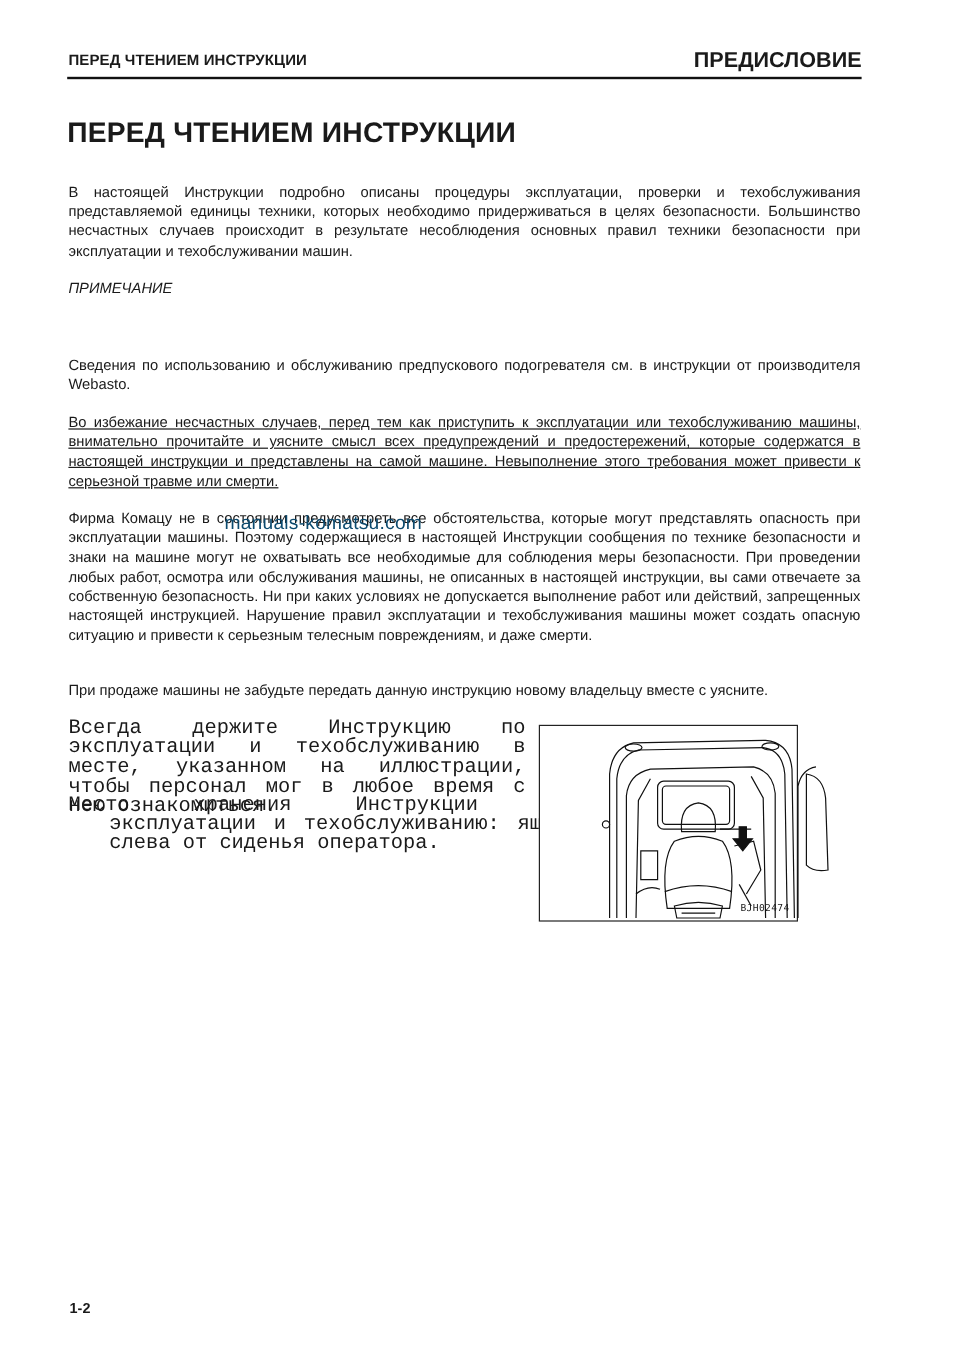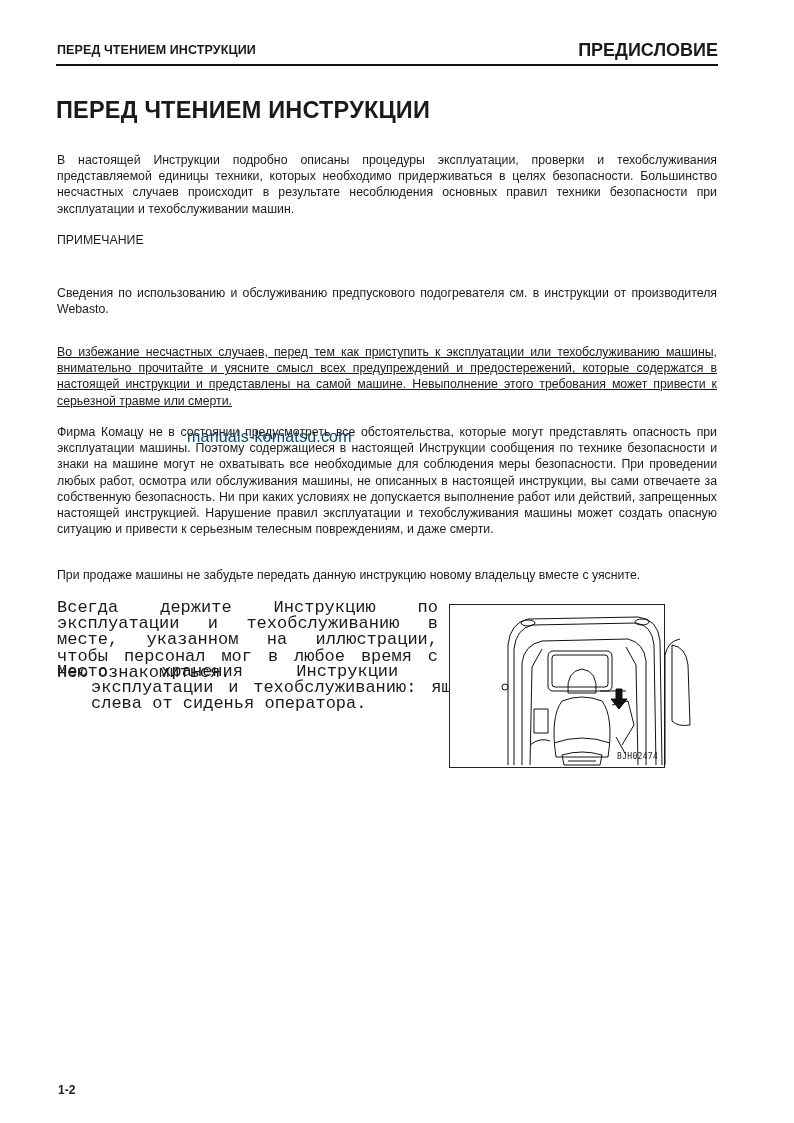--- a/index.html
+++ b/index.html
@@ -3,21 +3,21 @@
 <meta charset="utf-8">
 <style>
   html, body { margin: 0; padding: 0; background: #ffffff; }
   body { width: 794px; height: 1123px; position: relative; overflow: hidden;
          font-family: "Liberation Sans", sans-serif; color: #1a1a1a; }
   .hdr-left { position: absolute; left: 57px; top: 43px; font-size: 12.5px; font-weight: bold; letter-spacing: 0.1px; }
   .hdr-right { position: absolute; right: 76px; top: 40px; font-size: 18px; font-weight: bold; }
   .hdr-rule { position: absolute; left: 56px; top: 64px; width: 662px; height: 2px; background: #111; }
   .title { position: absolute; left: 56px; top: 97px; font-size: 23.5px; font-weight: bold; letter-spacing: 0.2px; margin: 0; }
   .body { position: absolute; left: 57px; width: 660px; font-size: 12.3px; line-height: 16.2px; text-align: justify; margin: 0; }
-  .note-label { display: block; }
+  .note-label { display: block; font-style: italic; }
   .col-text { position: absolute; left: 57px; width: 381px; font-size: 17px; line-height: 16.2px; text-align: justify; margin: 0; font-family: Liberation Mono, monospace; }
   .hanging { padding-left: 34px; text-indent: -34px; }
   .figure { position: absolute; left: 449px; top: 604px; width: 216px; height: 164px; border: 1px solid #222; box-sizing: border-box; background: #fff; }
   .figure svg { position: absolute; left: 0; top: 0; }
   .fig-code { position: absolute; right: 6px; bottom: 6px; font-family: "DejaVu Sans Mono", monospace; font-size: 8px; letter-spacing: 0.3px; }
   .watermark { position: absolute; left: 187px; top: 428px; font-size: 16px; color: #0c4a6e; letter-spacing: 0.2px; pointer-events: none; }
   .page-num { position: absolute; left: 58px; top: 1083px; font-size: 12px; font-weight: bold; }
 </style>
 </head>
 <body>
@@ -27,21 +27,21 @@
 <div class="hdr-rule"></div>
 
 <h1 class="title">ПЕРЕД ЧТЕНИЕМ ИНСТРУКЦИИ</h1>
 
 <p class="body" style="top:152px;">В настоящей Инструкции подробно описаны процедуры эксплуатации, проверки и техобслуживания представляемой единицы техники, которых необходимо придерживаться в целях безопасности. Большинство несчастных случаев происходит в результате несоблюдения основных правил техники безопасности при эксплуатации и техобслуживании машин.</p>
 
 <div class="body" style="top:232px;">
   <span class="note-label">ПРИМЕЧАНИЕ</span>
 </div>
 
-<p class="body" style="top:285px;">Сведения по использованию и обслуживанию предпускового подогревателя см. в инструкции от производителя Webasto.</p>
+<p class="body" style="top:296px;">Сведения по использованию и обслуживанию предпускового подогревателя см. в инструкции от производителя Webasto.</p>
 
 <p class="body" style="top:344px;text-decoration:underline;">Во избежание несчастных случаев, перед тем как приступить к эксплуатации или техобслуживанию машины, внимательно прочитайте и уясните смысл всех предупреждений и предостережений, которые содержатся в настоящей инструкции и представлены на самой машине. Невыполнение этого требования может привести к серьезной травме или смерти.</p>
 
 <p class="body" style="top:424px;">Фирма Комацу не в состоянии предусмотреть все обстоятельства, которые могут представлять опасность при эксплуатации машины. Поэтому содержащиеся в настоящей Инструкции сообщения по технике безопасности и знаки на машине могут не охватывать все необходимые для соблюдения меры безопасности. При проведении любых работ, осмотра или обслуживания машины, не описанных в настоящей инструкции, вы сами отвечаете за собственную безопасность. Ни при каких условиях не допускается выполнение работ или действий, запрещенных настоящей инструкцией. Нарушение правил эксплуатации и техобслуживания машины может создать опасную ситуацию и привести к серьезным телесным повреждениям, и даже смерти.</p>
 
 <p class="body" style="top:567px;">При продаже машины не забудьте передать данную инструкцию новому владельцу вместе с уясните.</p>
 
 <p class="col-text" style="top:600px;">Всегда держите Инструкцию по эксплуатации и техобслуживанию в месте, указанном на иллюстрации, чтобы персонал мог в любое время с нею ознакомиться.</p>
 
 <p class="col-text hanging" style="top:664px;">Место хранения Инструкции по эксплуатации и техобслуживанию: ящик слева от сиденья оператора.</p>

